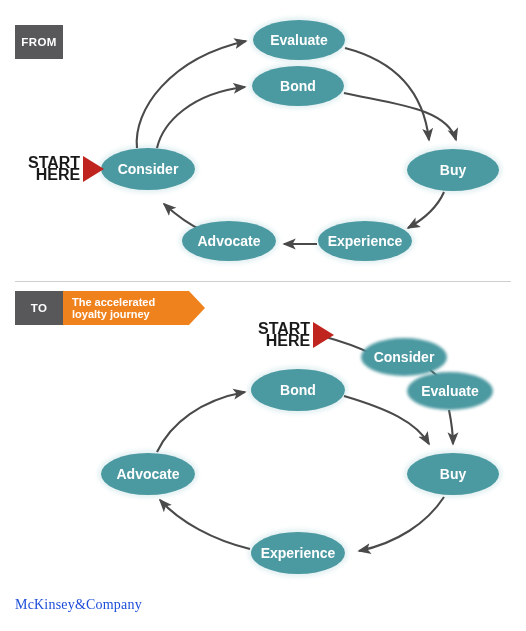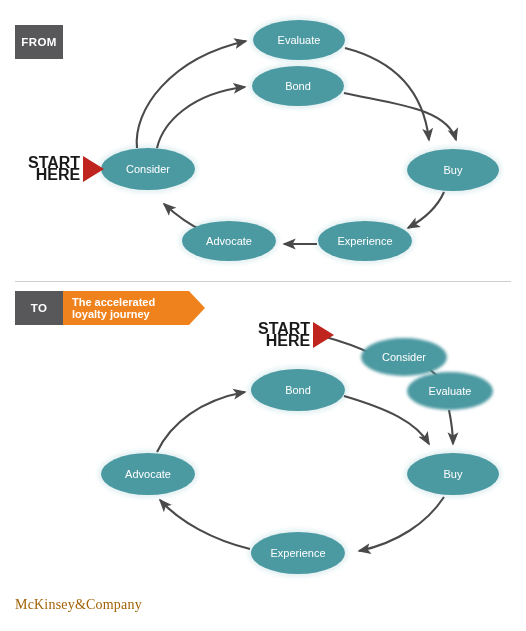--- a/index.html
+++ b/index.html
@@ -91,22 +91,22 @@
     border-bottom: 13px solid transparent;
     border-left: 21px solid #c0241e;
   }
   #start-top { left: 28px; top: 156px; }
   #start-bottom { left: 258px; top: 322px; }
 
   
   .node-label {
     position: absolute;
     color: #ffffff;
-    font-size: 11px;
-    font-weight: normal;
+    font-size: 14px;
+    font-weight: bold;
     transform: translate(-50%, -50%);
     white-space: nowrap;
     pointer-events: none;
   }
 
   
   .divider {
     position: absolute;
     left: 15px;
     top: 281px;
@@ -115,21 +115,21 @@
     background: #cfcfcf;
   }
 
   
   .footer-logo {
     position: absolute;
     left: 15px;
     top: 597px;
     font-family: "Liberation Serif", serif;
     font-size: 14px;
-    color: #a16207;
+    color: #1d4ed8;
     letter-spacing: 0.2px;
   }
 </style>
 </head>
 <body>
 
 <div class="canvas">
 
   <svg class="diagram-layer" viewBox="0 0 526 631">
     <defs>

